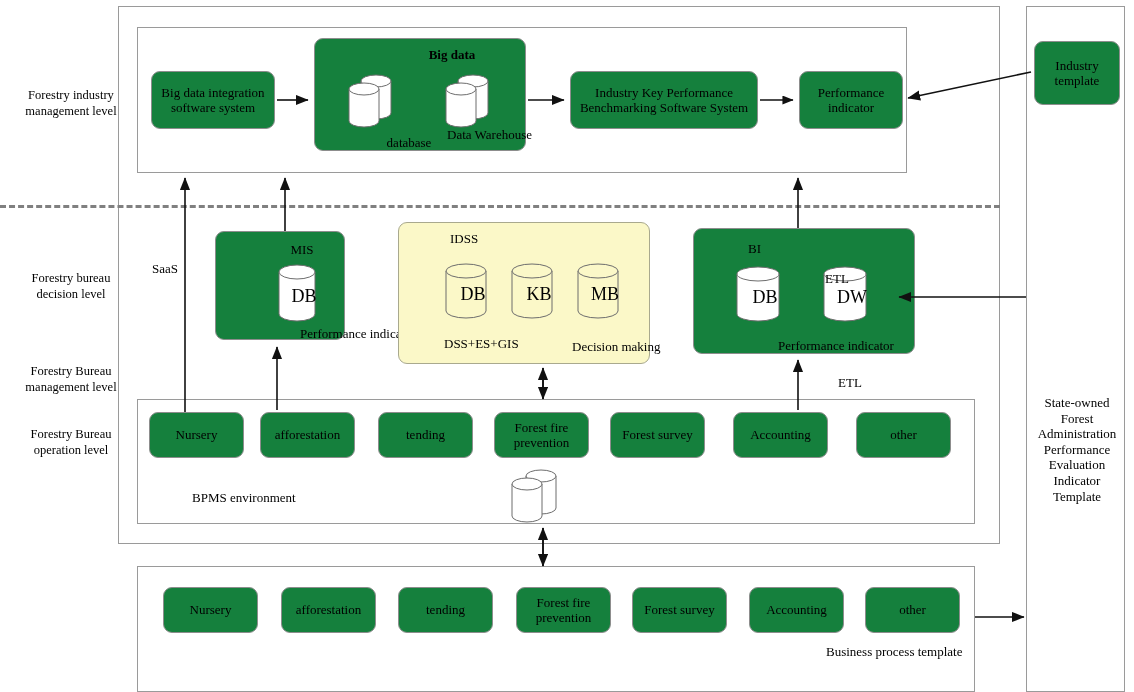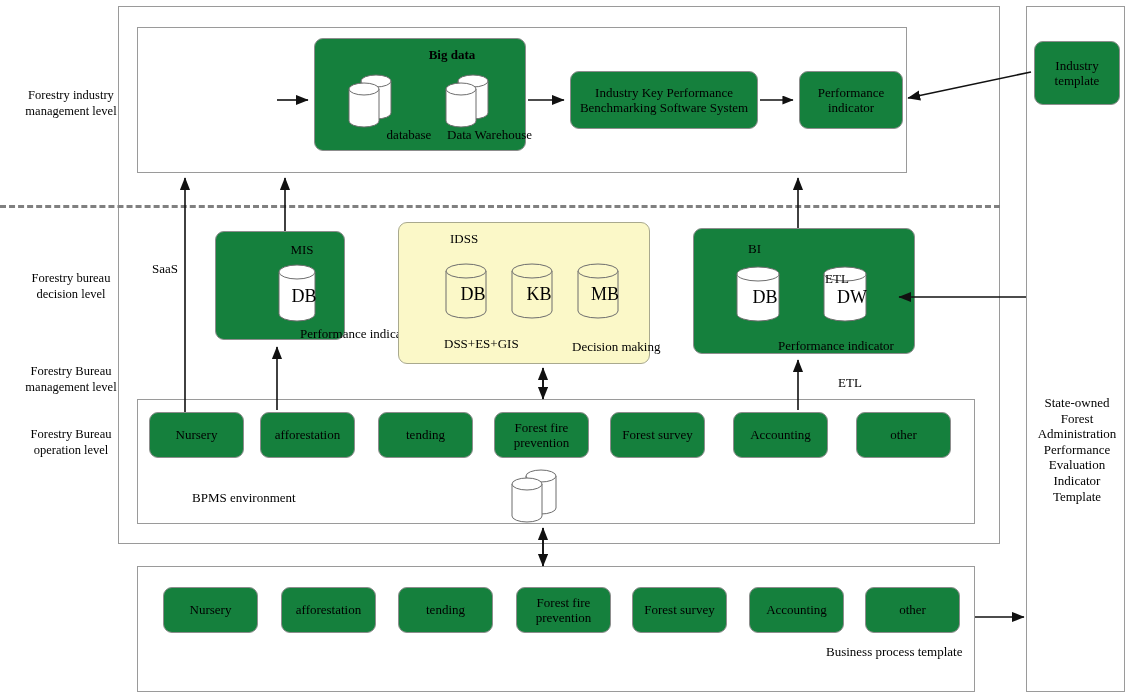--- a/index.html
+++ b/index.html
@@ -105,36 +105,40 @@
   <div class="lbl-left" style="left:4px; top:364px; width:134px;">Forestry Bureau
 management level</div>
 
   <div class="lbl-left" style="left:4px; top:427px; width:134px;">Forestry Bureau
 operation level</div>
 
   <div class="plainbox" style="left:118px; top:6px; width:882px; height:538px; border-color:#9a9a9a;"></div>
 
   <div class="plainbox" style="left:137px; top:27px; width:770px; height:146px;"></div>
 
+  <div class="rbox" style="left:151px; top:71px; width:124px; height:58px;">
+    <span>Big data integration
+software system</span>
+  </div>
 
   <div class="rbox" style="left:314px; top:38px; width:212px; height:113px; align-items:flex-start; justify-content:center;">
   </div>
   <div class="inner-cap" style="left:314px; top:47px; width:212px; text-align:center; font-weight:bold;">Big data</div>
 
   <div class="cyl" style="left:343px; top:69px;">
     <svg width="66" height="58" viewBox="0 0 66 58">
       <g fill="#ffffff" stroke="#6d6d6d" stroke-width="1">
         <path d="M18,12 h30 v32 a15,6 0 0 1 -30,0 z"></path>
         <ellipse cx="33" cy="12" rx="15" ry="6"></ellipse>
         <path d="M6,20 h30 v32 a15,6 0 0 1 -30,0 z"></path>
         <ellipse cx="21" cy="20" rx="15" ry="6"></ellipse>
       </g>
     </svg>
   </div>
-  <div class="inner-cap" style="left:332px; top:127px; width:90px; text-align:center;">database</div>
+  <div class="inner-cap" style="left:332px; top:135px; width:90px; text-align:center;">database</div>
 
   <div class="cyl" style="left:440px; top:69px;">
     <svg width="66" height="58" viewBox="0 0 66 58">
       <g fill="#ffffff" stroke="#6d6d6d" stroke-width="1">
         <path d="M18,12 h30 v32 a15,6 0 0 1 -30,0 z"></path>
         <ellipse cx="33" cy="12" rx="15" ry="6"></ellipse>
         <path d="M6,20 h30 v32 a15,6 0 0 1 -30,0 z"></path>
         <ellipse cx="21" cy="20" rx="15" ry="6"></ellipse>
       </g>
     </svg>

